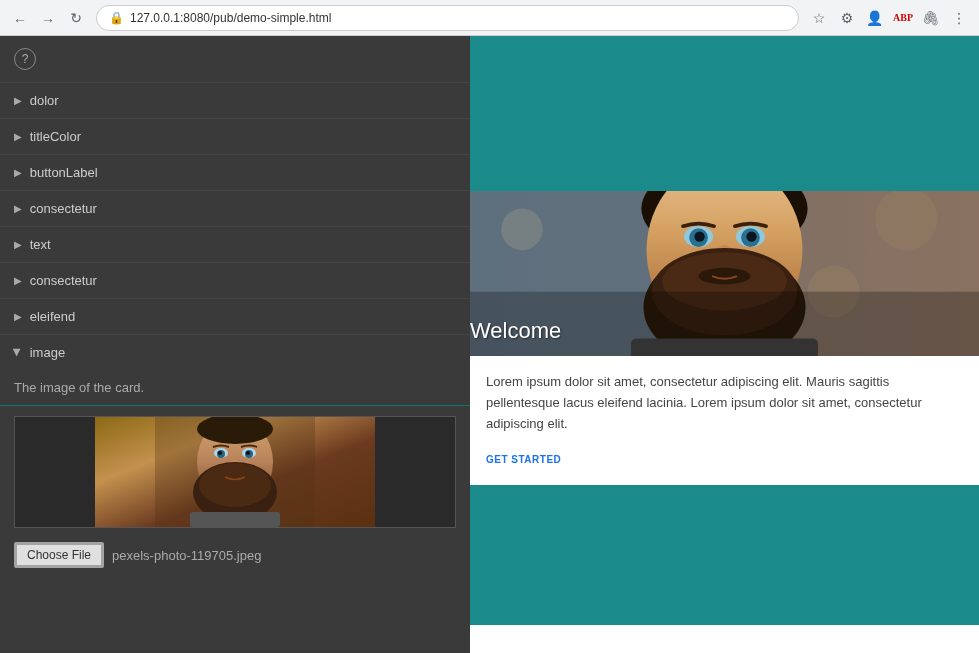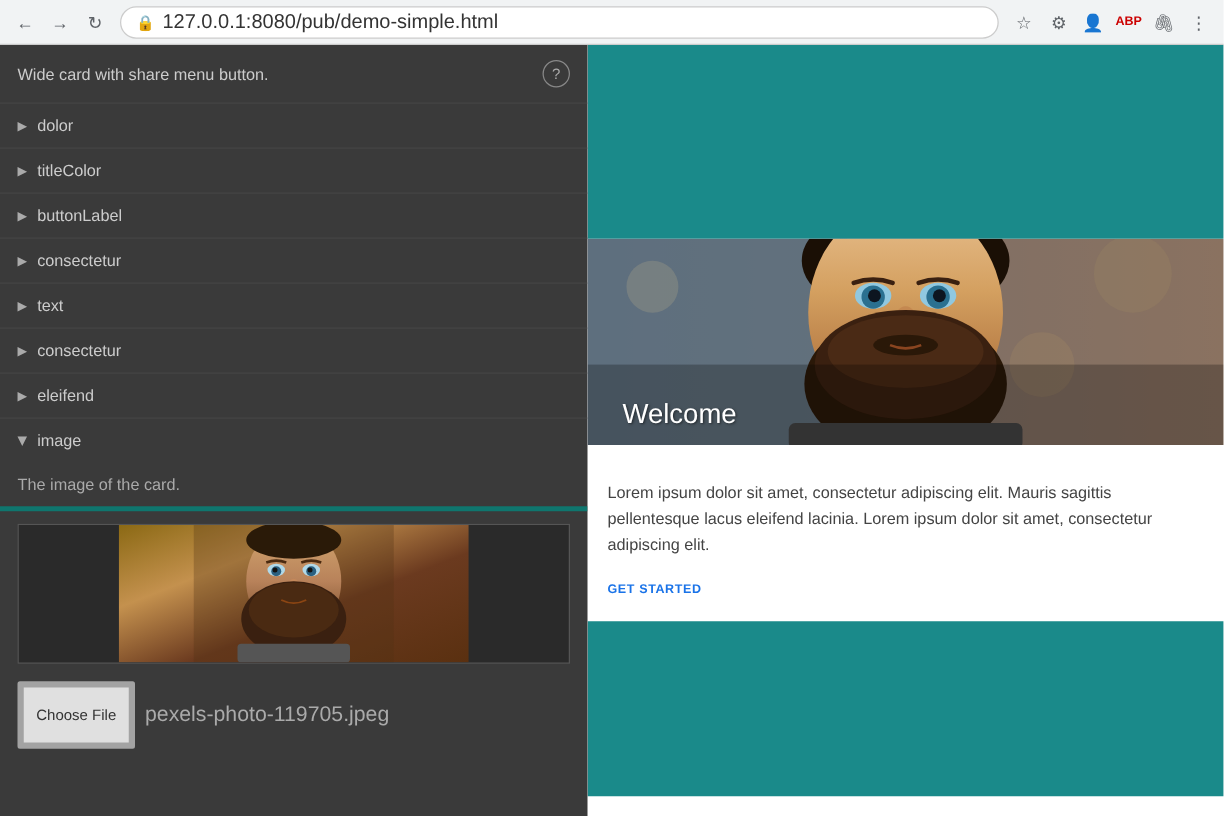--- a/index.html
+++ b/index.html
@@ -19,21 +19,21 @@
     .nav-btn {
       width: 24px; height: 24px; border: none; background: none;
       cursor: pointer; border-radius: 50%; display: flex; align-items: center; justify-content: center;
       color: #5f6368; font-size: 14px;
     }
     .address-bar {
       flex: 1; height: 26px; background: #fff; border: 1px solid #ccc;
       border-radius: 13px; padding: 0 12px; font-size: 13px; color: #333;
       display: flex; align-items: center; gap: 6px;
     }
-    .address-text { color: #333; font-size: 16px; }
+    .address-text { color: #333; font-size: 12px; }
     .browser-actions { display: flex; gap: 4px; }
     .browser-action-btn {
       width: 24px; height: 24px; border: none; background: none;
       cursor: pointer; border-radius: 50%; color: #5f6368; font-size: 14px;
       display: flex; align-items: center; justify-content: center;
     }
 
     
     .app-container {
       display: flex;
@@ -85,51 +85,51 @@
     }
     .prop-arrow.open { transform: rotate(90deg); display: inline-block; }
     .prop-arrow.closed { transform: rotate(0deg); display: inline-block; }
 
     
     .image-section { }
     .image-desc {
       padding: 10px 14px;
       color: #aaa;
       font-size: 13px;
-      border-bottom: 4px solid #0f766e;
+      border-bottom: 1px solid #0f766e;
     }
     .image-upload-area {
       margin: 10px 14px;
       border: 1px solid #555;
       background: #2a2a2a;
       min-height: 100px;
       display: flex;
       align-items: center;
       justify-content: center;
       overflow: hidden;
       position: relative;
     }
     .file-input-row {
       padding: 4px 14px 10px;
       display: flex;
       align-items: center;
       gap: 8px;
     }
     .choose-file-btn {
       background: #e0e0e0;
-      border: 5px solid #a3a3a3;
-      padding: 15px 10px;
+      border: 3px solid #a3a3a3;
+      padding: 3px 10px;
       font-size: 12px;
       cursor: pointer;
       border-radius: 2px;
       color: #333;
     }
     .file-name-text {
       color: #aaa;
-      font-size: 17px;
+      font-size: 13px;
     }
 
     
     .right-panel {
       flex: 1;
       background: #fff;
       overflow-y: auto;
     }
 
     .teal-section-top {
@@ -138,40 +138,39 @@
     }
 
     .card-image-section {
       position: relative;
       height: 165px;
       overflow: hidden;
     }
     .card-image-overlay {
       position: absolute;
       bottom: 12px;
-      left: 28px;
+      left: 0;
       text-align: right;
     }
     .welcome-text {
       color: white;
       font-size: 22px;
       font-weight: normal;
       text-shadow: 1px 1px 2px rgba(0,0,0,0.5);
     }
 
     .card-content {
       padding: 16px 16px;
       background: #fff;
     }
     .card-body-text {
       color: #444;
       font-size: 13px;
       line-height: 1.6;
       margin-bottom: 16px;
-      margin-top: 12px;
     }
     .get-started-btn {
       color: #1a73e8;
       font-size: 10px;
       font-weight: bold;
       background: none;
       border: none;
       cursor: pointer;
       letter-spacing: 0.5px;
       padding: 4px 0;
@@ -196,32 +195,31 @@
     <button class="nav-btn">↻</button>
   </div>
   <div class="address-bar">
     <span style="color:#5f6368; font-size:12px;">🔒</span>
     <span class="address-text">127.0.0.1:8080/pub/demo-simple.html</span>
   </div>
   <div class="browser-actions">
     <button class="browser-action-btn">☆</button>
     <button class="browser-action-btn">⚙</button>
     <button class="browser-action-btn">👤</button>
-    <button class="browser-action-btn" style="color:#c00; font-size:10px; font-weight:bold;">ABP</button>
+    <button class="browser-action-btn" style="color:#c00; font-size:10px; font-weight:bold;font-family:Liberation Serif, serif;">ABP</button>
     <button class="browser-action-btn">🖇</button>
     <button class="browser-action-btn">⋮</button>
   </div>
 </div>
 
 <div class="app-container">
 
   <div class="left-panel">
 
     <div class="panel-header">
-      <span>Wide card with share menu button.</span>
       <button class="help-btn">?</button>
     </div>
 
     <div class="prop-row">
       <span class="prop-arrow closed">▶</span>
       <span>dolor</span>
     </div>
 
     <div class="prop-row">
       <span class="prop-arrow closed">▶</span>

